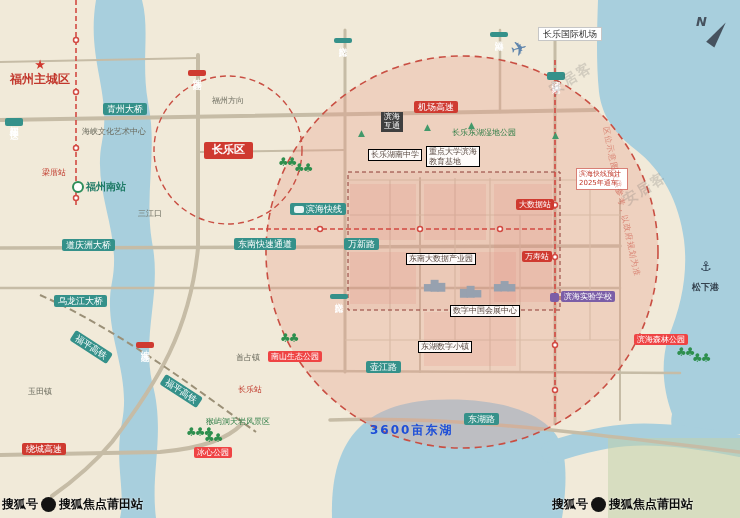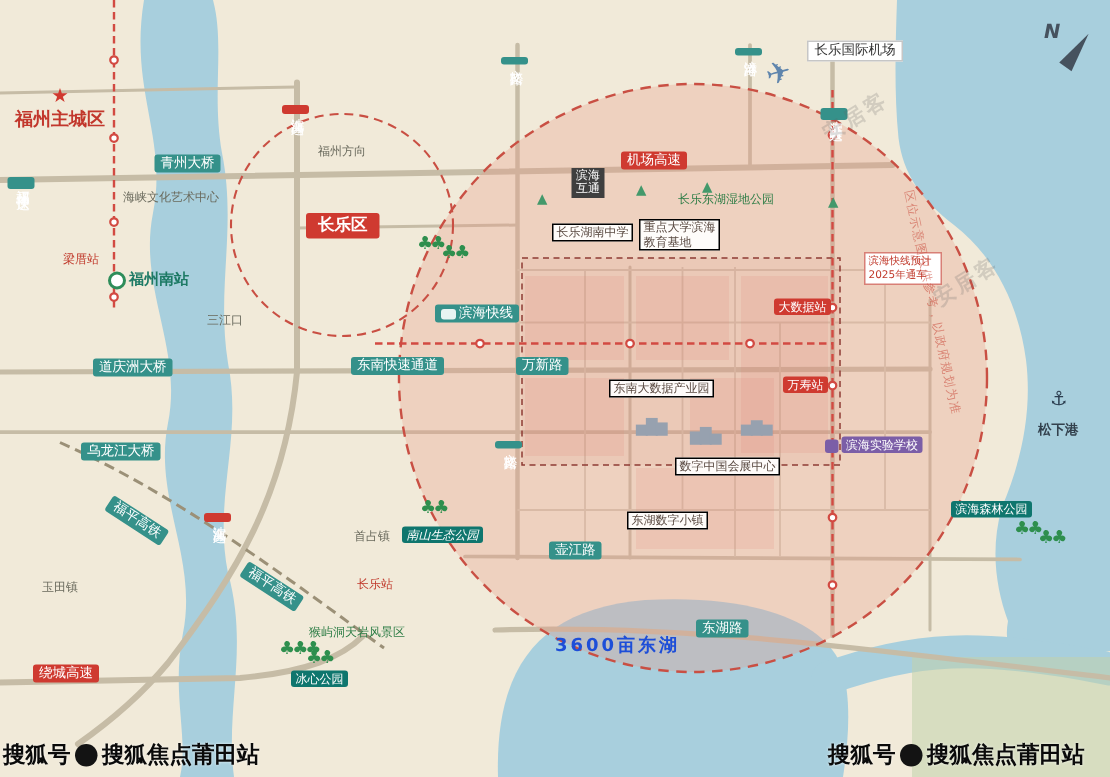--- a/index.html
+++ b/index.html
@@ -2,21 +2,21 @@
 <html><head>
 <meta charset="utf-8">
 <style>
   html,body{margin:0;padding:0;}
   body{width:740px;height:518px;overflow:hidden;font-family:"DejaVu Sans","Liberation Sans",sans-serif;}
   .map{position:relative;width:740px;height:518px;background:#f1ead9;overflow:hidden;}
   .map svg{position:absolute;left:0;top:0;}
   #map-labels{position:absolute;left:0;top:0;width:740px;height:518px;}
   .lbl{position:absolute;display:flex;align-items:center;gap:2px;white-space:nowrap;line-height:1.15;transform-origin:0 0;}
   .pill-teal{background:#35918a;color:#fff;font-size:9px;padding:1px 4px;border-radius:2px;}
-  .pill-teal-sm{background:#0f766e;color:#fff;font-size:8px;padding:1px 3px;border-radius:2px;}
+  .pill-teal-sm{background:#ef4444;color:#fff;font-size:8px;padding:1px 3px;border-radius:2px;}
   .pill-red{background:#cf3a30;color:#fff;font-size:9px;padding:1px 4px;border-radius:2px;}
   .v{writing-mode:vertical-rl;letter-spacing:1px;}
   .district{color:#c2372c;font-weight:bold;font-size:12px;flex-direction:column;align-items:center;gap:0;}
   .box-red{background:#cf3a30;color:#fff;font-weight:bold;font-size:11px;padding:2px 8px;border-radius:2px;}
   .tiny{color:#6a6a5d;font-size:8px;}
   .tiny-dark{color:#33414d;font-size:9px;font-weight:bold;}
   .tiny-red{color:#c0392b;font-size:8px;}
   .box-white{background:#fff;border:1px solid #c6c6c6;color:#333;font-size:9px;padding:1px 4px;}
   .box-white-sm{background:rgba(255,255,255,0.92);border:1px solid #000000;color:#5a4a42;font-size:8px;padding:0 2px;white-space:normal;line-height:1.2;}
   .box-dark{background:#3f3f3f;color:#fff;font-size:8px;padding:1px 2px;white-space:normal;text-align:center;line-height:1.1;}
@@ -31,21 +31,21 @@
   .mount{color:#43996b;font-size:9px;}
   .city{color:#97a1af;font-size:10px;letter-spacing:-1px;}
   .plane{color:#5f85ad;font-size:20px;}
   .anchor{color:#2c3e50;font-size:13px;}
   .wm-diag{color:rgba(100,100,100,0.22);font-size:14px;font-weight:bold;letter-spacing:2px;}
   .disclaimer{color:rgba(200,70,55,0.55);font-size:8px;letter-spacing:1px;}
   .ic{flex:0 0 auto;display:inline-block;}
   .ic-star-red::before{content:"★";color:#d0382e;font-size:13px;}
   .ic-green-dot{width:8px;height:8px;border:2px solid #2e8d5a;border-radius:50%;background:#fff;}
   .ic-train{width:10px;height:7px;background:#e8f4f2;border-radius:2px;}
-  .watermark{position:absolute;bottom:5px;display:flex;align-items:center;gap:3px;font-size:15px;font-weight:bold;color:#0a0a0a;text-shadow:0 0 2px rgba(255,255,255,0.8);}
+  .watermark{position:absolute;bottom:5px;display:flex;align-items:center;gap:3px;font-size:12px;font-weight:bold;color:#0a0a0a;text-shadow:0 0 2px rgba(255,255,255,0.8);}
   .wm-left{left:2px;}
   .wm-right{left:552px;}
   .wm-logo{width:15px;height:15px;border-radius:50%;background:#131313;flex:0 0 auto;}
   .compass{position:absolute;left:696px;top:14px;width:38px;height:46px;}
   .compass .needle{position:absolute;left:17px;top:6px;width:0;height:0;border-left:5px solid transparent;border-right:5px solid transparent;border-bottom:27px solid #46525e;transform:rotate(35deg);}
   .compass .n{position:absolute;left:0;top:0;font-size:13px;font-weight:bold;font-style:italic;color:#46525e;}
 </style>
 </head>
 <body>
 
@@ -251,21 +251,21 @@
       </div>
       <div class="lbl box-white-sm" style="left: 406px; top: 253px;">
         <span>东南大数据产业园</span>
       </div>
       <div class="lbl box-white-sm" style="left: 450px; top: 305px;">
         <span>数字中国会展中心</span>
       </div>
       <div class="lbl box-white-sm" style="left: 418px; top: 341px;">
         <span>东湖数字小镇</span>
       </div>
-      <div class="lbl pill-teal-sm" style="left: 268px; top: 351px; font-style: italic;">
+      <div class="lbl pill-teal-sm" style="left: 268px; top: 351px;">
         <span>南山生态公园</span>
       </div>
       <div class="lbl pill-teal-sm" style="left: 634px; top: 334px;">
         <span>滨海森林公园</span>
       </div>
       <div class="lbl tiny" style="left: 28px; top: 387px;">
         <span>玉田镇</span>
       </div>
       <div class="lbl tiny" style="left: 236px; top: 353px;">
         <span>首占镇</span>

